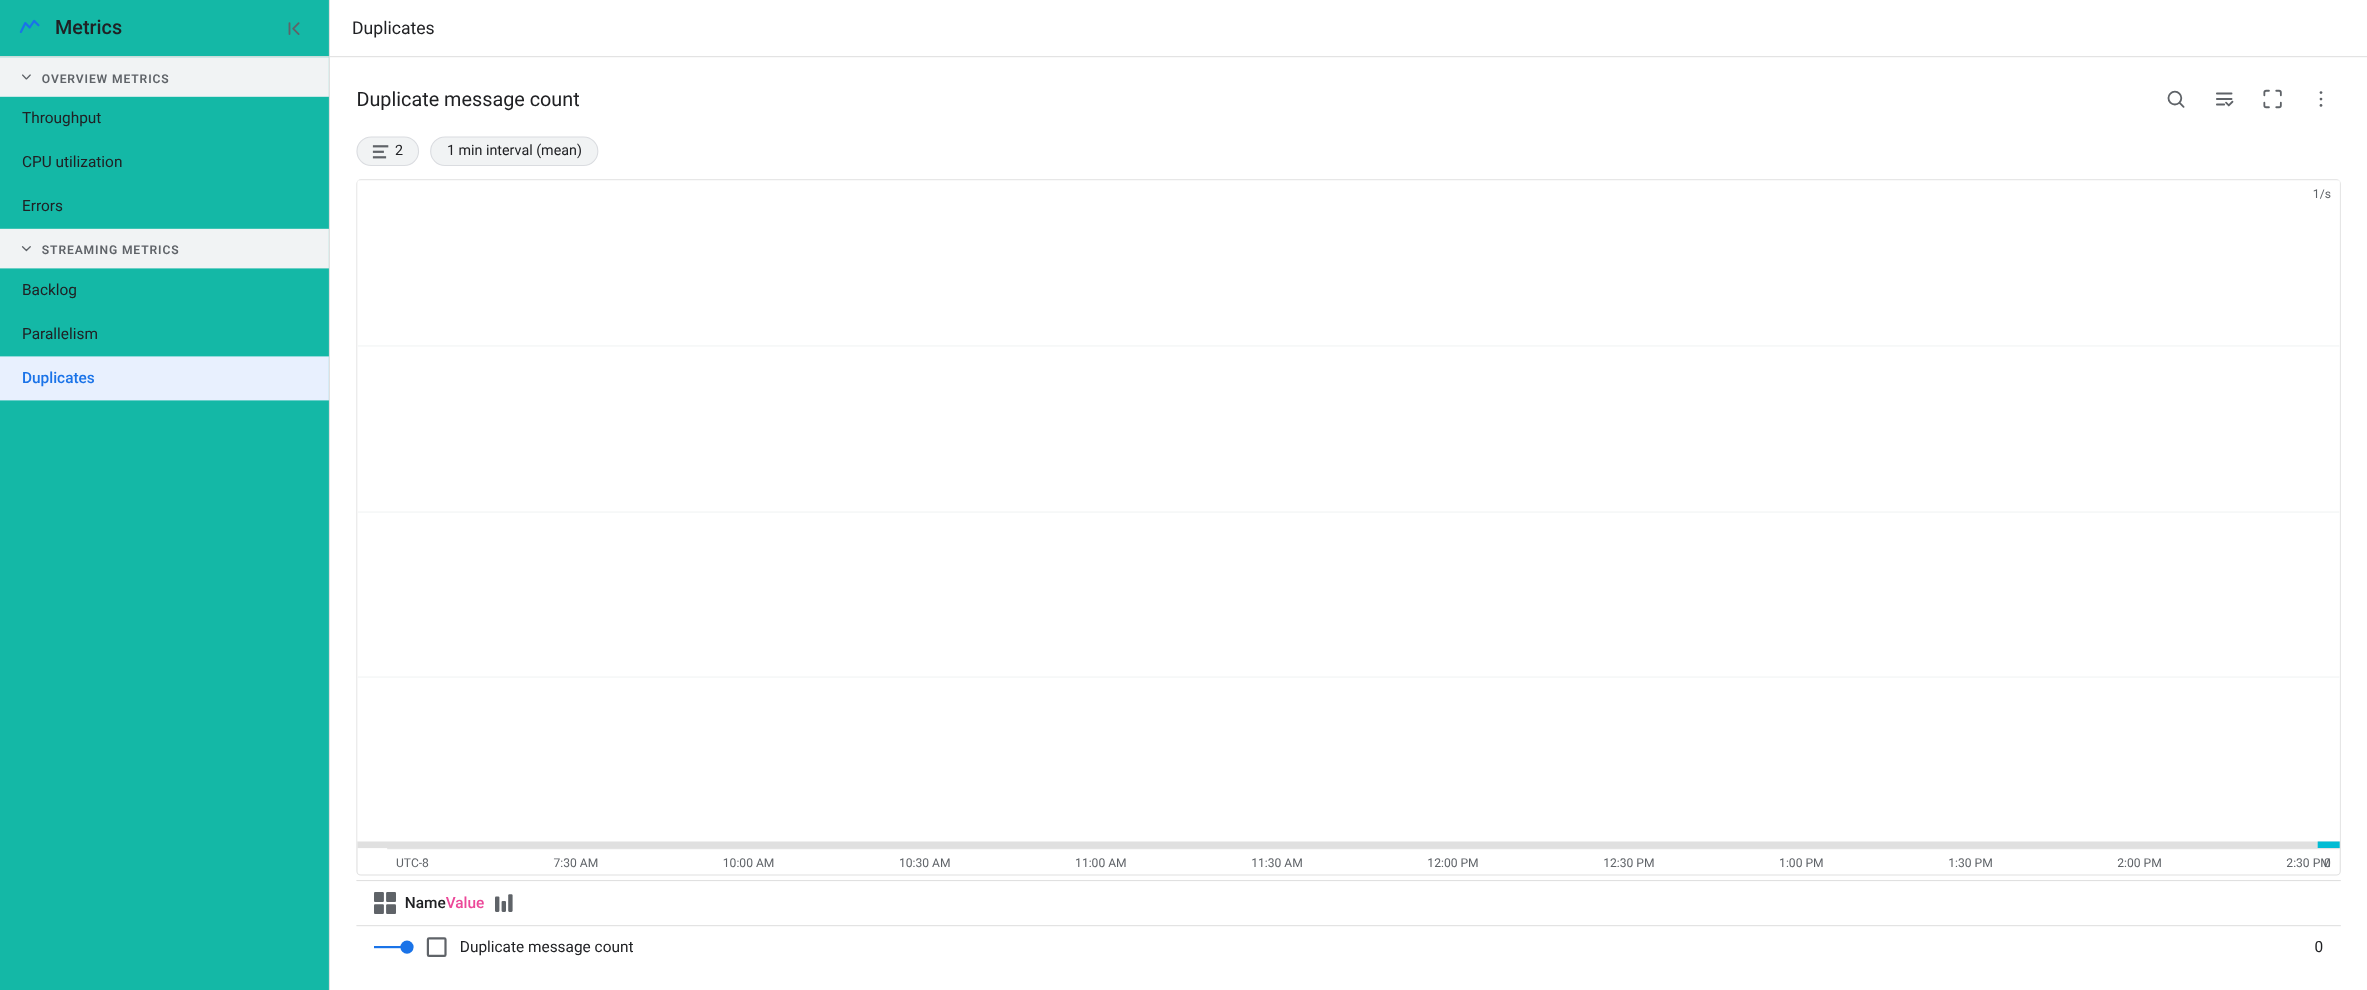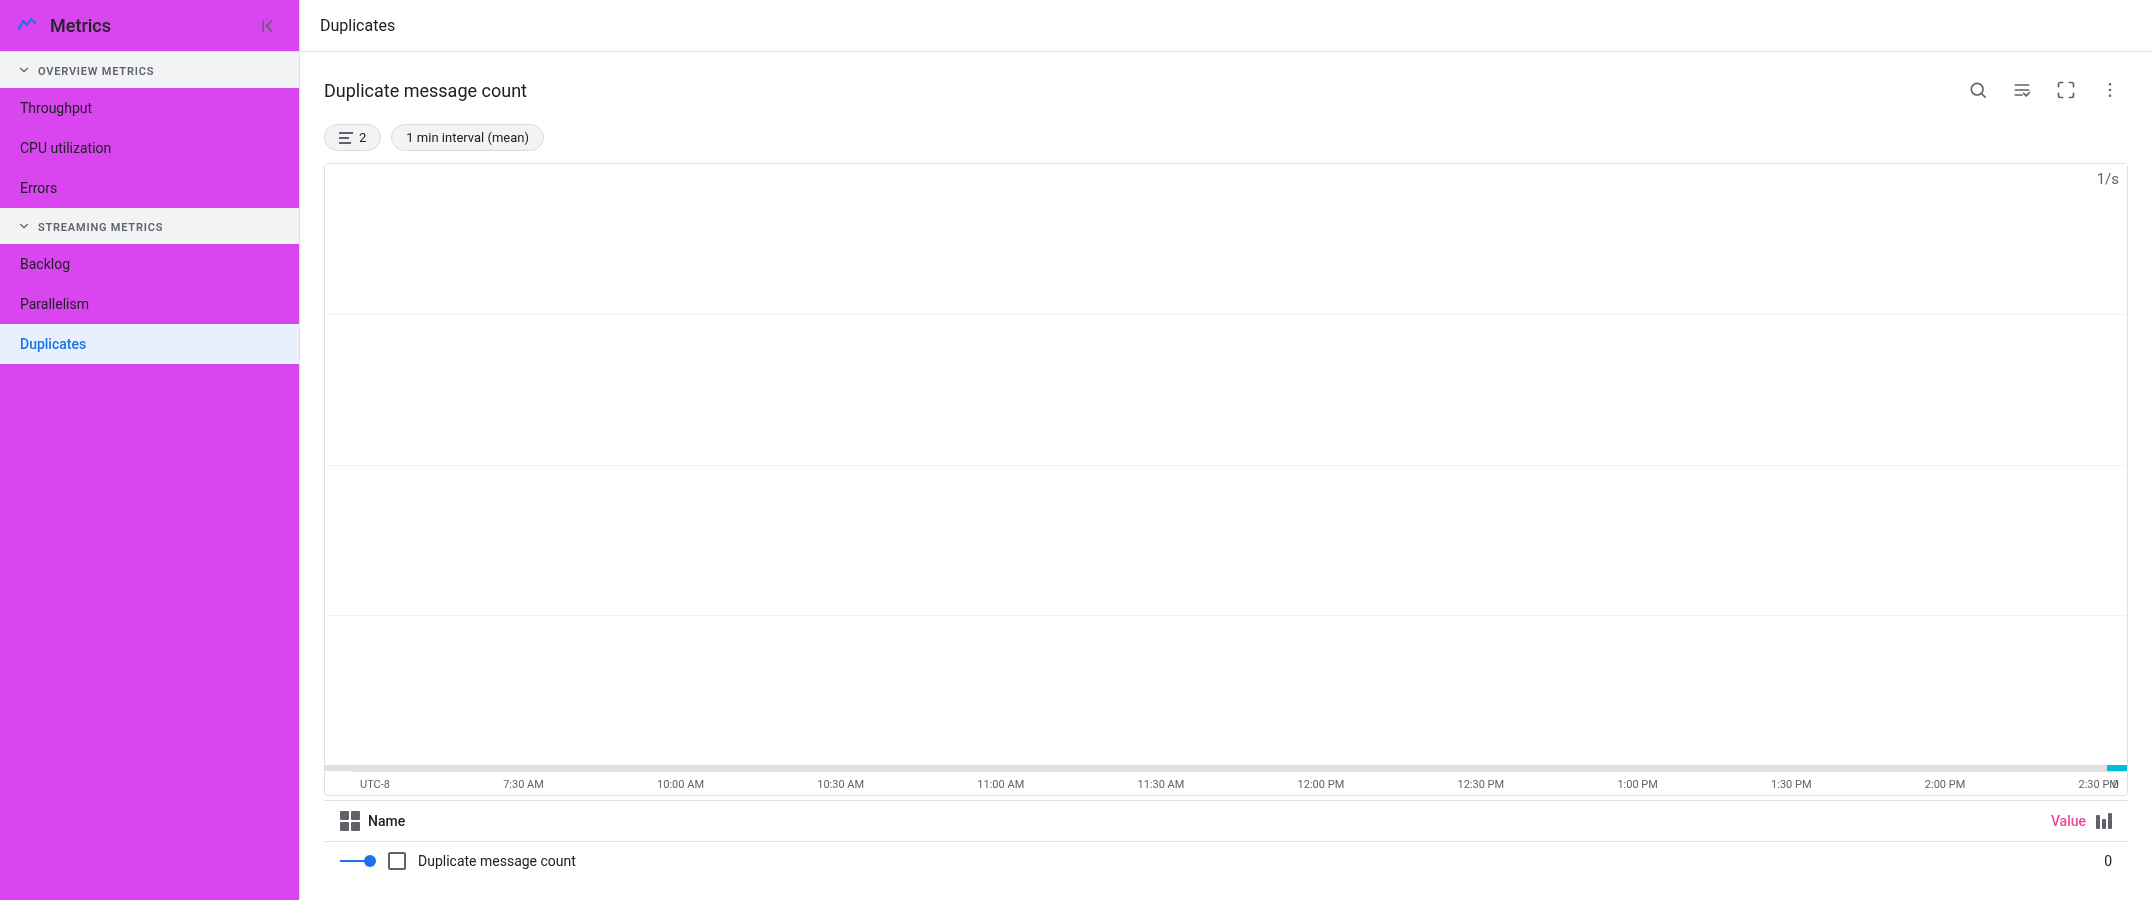--- a/index.html
+++ b/index.html
@@ -1,21 +1,21 @@
 <!DOCTYPE html>
 <html><head>
   <meta charset="utf-8">
   <style>
     * { box-sizing: border-box; margin: 0; padding: 0; }
     body { font-family: 'Google Sans', Roboto, Arial, sans-serif; font-size: 14px; color: #202124; background: #fff; display: flex; flex-direction: column; height: 100vh; overflow: hidden; }
 
     .app-layout { display: flex; height: 100%; }
 
     
-    .sidebar { width: 300px; min-width: 300px; border-right: 1px solid #e0e0e0; display: flex; flex-direction: column; background: #d946ef; }
+    .sidebar { width: 300px; min-width: 300px; border-right: 1px solid #e0e0e0; display: flex; flex-direction: column; background: #14b8a6; }
     .sidebar-header { display: flex; align-items: center; justify-content: space-between; padding: 14px 16px; border-bottom: 1px solid #e0e0e0; height: 52px; }
     .sidebar-header-left { display: flex; align-items: center; gap: 10px; }
     .sidebar-logo { color: #1a73e8; }
     .sidebar-title { font-size: 18px; font-weight: 500; color: #202124; }
     .sidebar-collapse-btn { cursor: pointer; color: #5f6368; padding: 4px; border-radius: 4px; display: flex; align-items: center; }
 
     .sidebar-section-header { display: flex; align-items: flex-end; gap: 6px; padding: 10px 16px; background: #f1f3f4; font-size: 11px; font-weight: 600; color: #5f6368; letter-spacing: 0.8px; text-transform: uppercase; cursor: pointer; }
     .chevron-icon { width: 16px; height: 16px; display: inline-flex; align-items: center; justify-content: center; }
 
     .sidebar-nav-item { padding: 12px 20px; font-size: 14px; color: #202124; cursor: pointer; border-radius: 0; }
@@ -32,29 +32,29 @@
     .chart-title { font-size: 18px; font-weight: 400; color: #202124; }
     .chart-toolbar { display: flex; align-items: center; gap: 8px; }
     .chart-toolbar-btn { width: 36px; height: 36px; display: flex; align-items: center; justify-content: center; cursor: pointer; border-radius: 50%; color: #5f6368; }
 
     .chart-filters { display: flex; align-items: center; gap: 10px; margin-bottom: 12px; }
     .filter-pill { display: flex; align-items: center; gap: 6px; padding: 5px 14px; border: 1px solid #dadce0; border-radius: 20px; font-size: 13px; color: #202124; cursor: pointer; background: #f1f3f4; }
     .filter-pill-lines { display: flex; flex-direction: column; gap: 3px; }
 
     .chart-area { flex: 1; position: relative; border: 1px solid #e0e0e0; border-radius: 4px; min-height: 320px; display: flex; flex-direction: column; }
 
-    .chart-y-label { position: absolute; right: 8px; top: 6px; font-size: 15px; color: #5f6368; }
+    .chart-y-label { position: absolute; right: 8px; top: 6px; font-size: 11px; color: #5f6368; }
 
     .chart-x-axis { display: flex; align-items: center; padding: 6px 0 4px 0; border-top: 1px solid #e0e0e0; font-size: 11px; color: #5f6368; position: relative; margin-left: 27px; }
     .x-axis-labels { display: flex; justify-content: space-between; width: 100%; padding: 0 8px; }
     .x-axis-label { font-size: 11px; color: #5f6368; }
 
     
     .legend-table { border-top: 1px solid #e0e0e0; margin-top: 4px; }
-    .legend-header { display: flex; align-items: center; justify-content: space-between; padding: 10px 16px; border-bottom: 1px solid #e0e0e0; }
+    .legend-header { display: flex; align-items: center; padding: 10px 16px; border-bottom: 1px solid #e0e0e0; }
     .legend-header-name { display: flex; align-items: center; gap: 8px; font-size: 14px; font-weight: 500; color: #202124; }
     .legend-header-value { display: flex; align-items: center; gap: 10px; font-size: 14px; font-weight: 500; color: #ec4899; }
 
     .legend-row { display: flex; align-items: center; justify-content: space-between; padding: 10px 16px; }
     .legend-row-left { display: flex; align-items: center; gap: 12px; }
     .legend-line-indicator { display: flex; align-items: center; gap: 0; }
     .legend-line { width: 28px; height: 2px; background: #1a73e8; }
     .legend-checkbox { width: 18px; height: 18px; border: 2px solid #5f6368; border-radius: 2px; cursor: pointer; }
     .legend-row-name { font-size: 14px; color: #202124; }
     .legend-row-value { font-size: 14px; color: #202124; }

